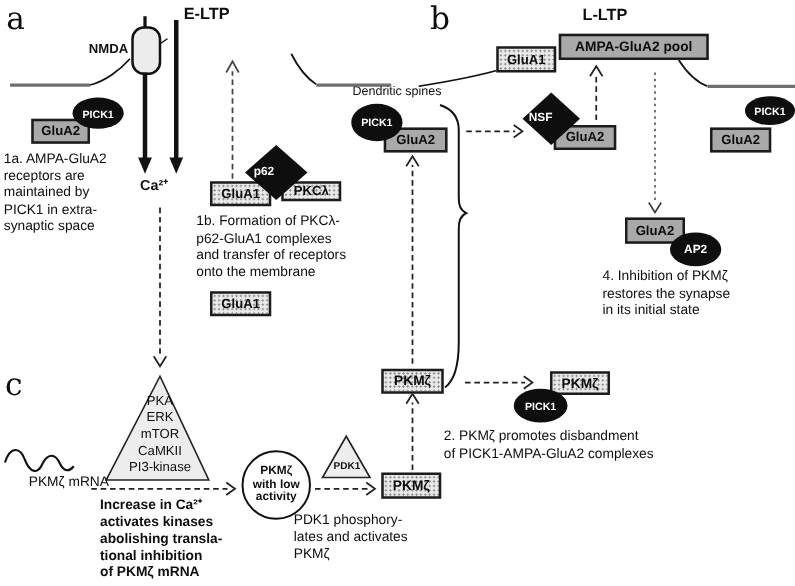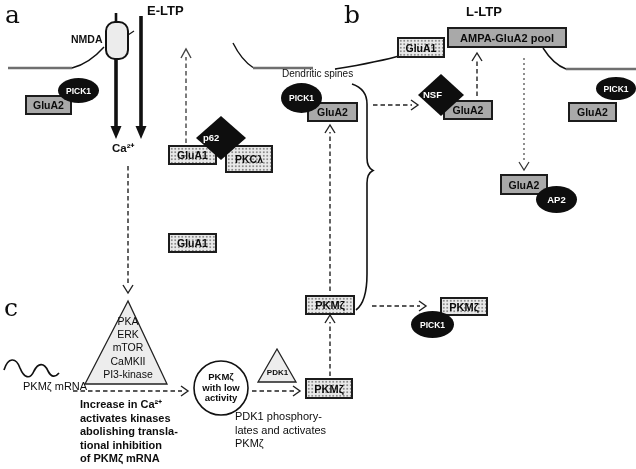--- a/index.html
+++ b/index.html
@@ -96,34 +96,48 @@
 
   <div class="box gray" style="left:447px;top:27px;width:120px;height:21px;font-size:11px;">AMPA-GluA2 pool</div>
 
   <div class="box gray" style="left:25px;top:95px;width:47px;height:20px;font-size:10.5px;">GluA2</div>
   <div class="box gray" style="left:307px;top:102px;width:51px;height:20px;font-size:10.5px;">GluA2</div>
   <div class="box gray" style="left:443px;top:100px;width:50px;height:20px;font-size:10.5px;">GluA2</div>
   <div class="box gray" style="left:500px;top:174px;width:48px;height:21px;font-size:10.5px;">GluA2</div>
   <div class="box gray" style="left:568px;top:102px;width:49px;height:20px;font-size:10.5px;">GluA2</div>
 
   <div class="box hatch" style="left:168px;top:145px;width:49px;height:20px;font-size:10.5px;">GluA1</div>
-  <div class="box hatch" style="left:225px;top:145px;width:48px;height:28px;font-size:10.5px;">PKCλ</div>
+  <div class="box hatch" style="left:225px;top:145px;width:48px;height:16px;font-size:10.5px;">PKCλ</div>
   <div class="box hatch" style="left:168px;top:233px;width:49px;height:20px;font-size:10.5px;">GluA1</div>
   <div class="box hatch" style="left:397px;top:37px;width:48px;height:21px;font-size:10.5px;">GluA1</div>
 
   <div class="box hatch" style="left:305px;top:295px;width:50px;height:20px;font-size:11px;">PKMζ</div>
   <div class="box hatch" style="left:440px;top:297px;width:48px;height:19px;font-size:11px;">PKMζ</div>
   <div class="box hatch" style="left:305px;top:378px;width:48px;height:21px;font-size:11px;">PKMζ</div>
 
   <div class="ell" style="left:58px;top:78px;width:41px;height:25px;font-size:8.5px;">PICK1</div>
   <div class="ell" style="left:281px;top:83px;width:41px;height:30px;font-size:8.5px;">PICK1</div>
   <div class="ell" style="left:596px;top:77px;width:40px;height:23px;font-size:8.5px;">PICK1</div>
   <div class="ell" style="left:411px;top:311px;width:43px;height:27px;font-size:8.5px;">PICK1</div>
   <div class="ell" style="left:536px;top:186px;width:41px;height:27px;font-size:9.5px;">AP2</div>
 
+  <div class="ann" style="left:3px;top:121px;width:108px;">1a. AMPA-GluA2
+receptors are
+maintained by
+PICK1 in extra-
+synaptic space</div>
+  <div class="ann" style="left:157px;top:171px;width:145px;">1b. Formation of PKCλ-
+p62-GluA1 complexes
+and transfer of receptors
+onto the membrane</div>
+  <div class="ann" style="left:482px;top:215px;width:125px;">4. Inhibition of PKMζ
+restores the synapse
+in its initial state</div>
+  <div class="ann" style="left:355px;top:343px;width:195px;">2. PKMζ promotes disbandment
+of PICK1-AMPA-GluA2 complexes</div>
   <div class="ann" style="left:80px;top:398px;width:115px;font-weight:bold;">Increase in Ca²⁺
 activates kinases
 abolishing transla-
 tional inhibition
 of PKMζ mRNA</div>
   <div class="ann" style="left:235px;top:410px;width:110px;">PDK1 phosphory-
 lates and activates
 PKMζ</div>
   <div class="ann" style="left:1px;top:380px;padding-left:22px;">PKMζ mRNA</div>
 

